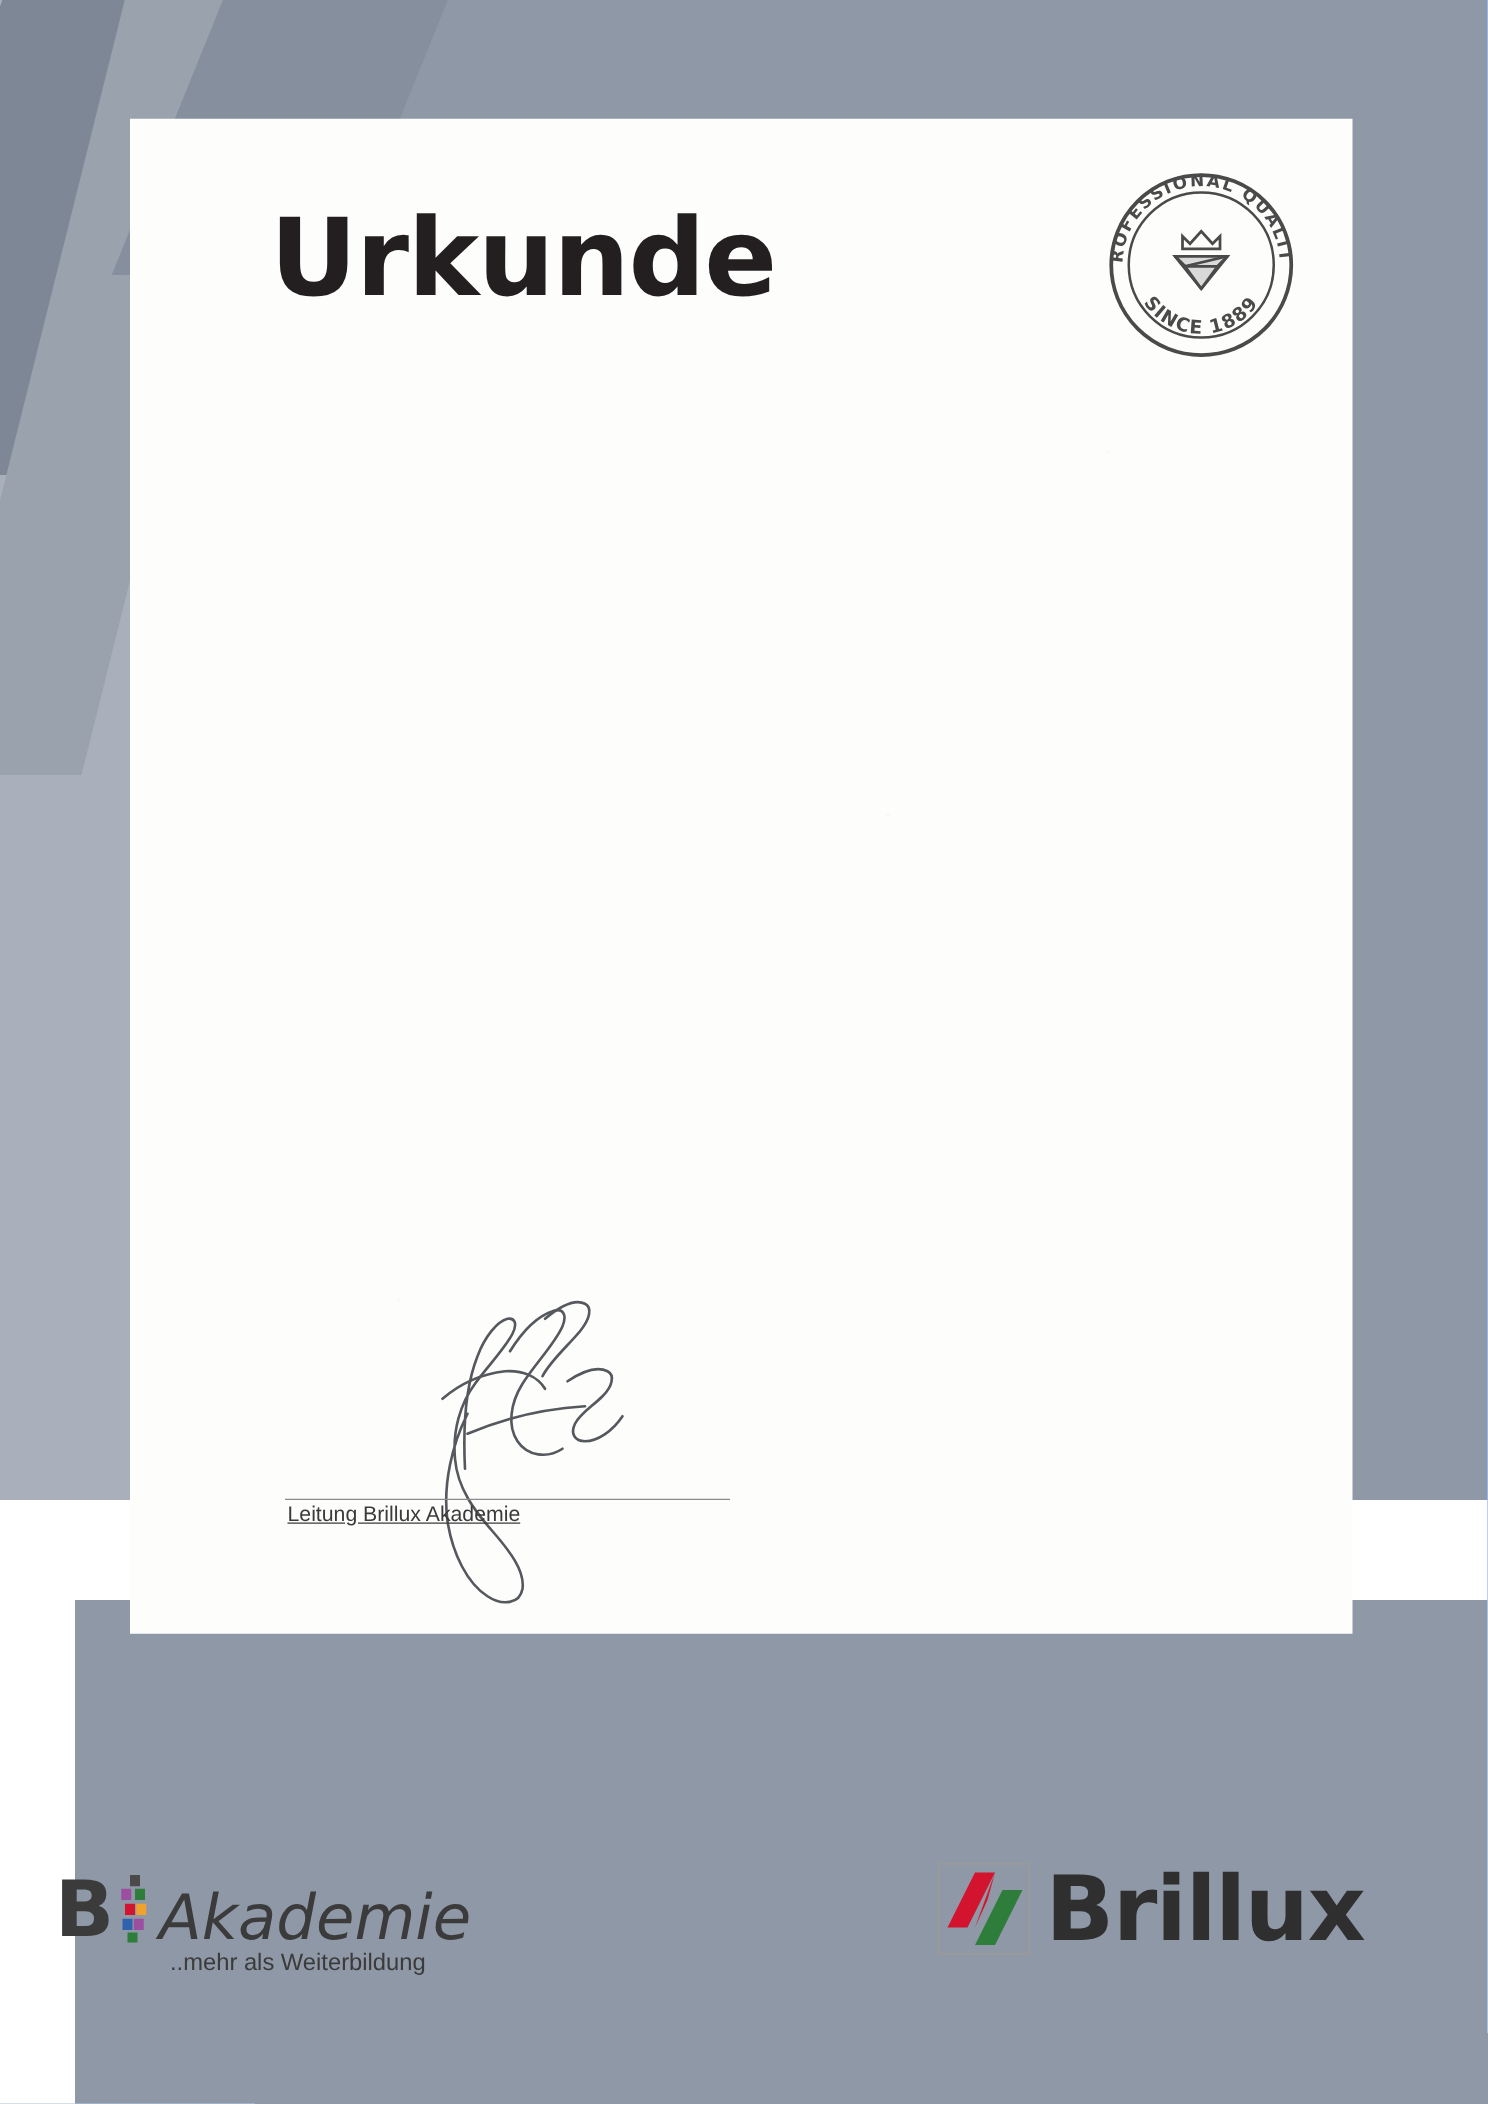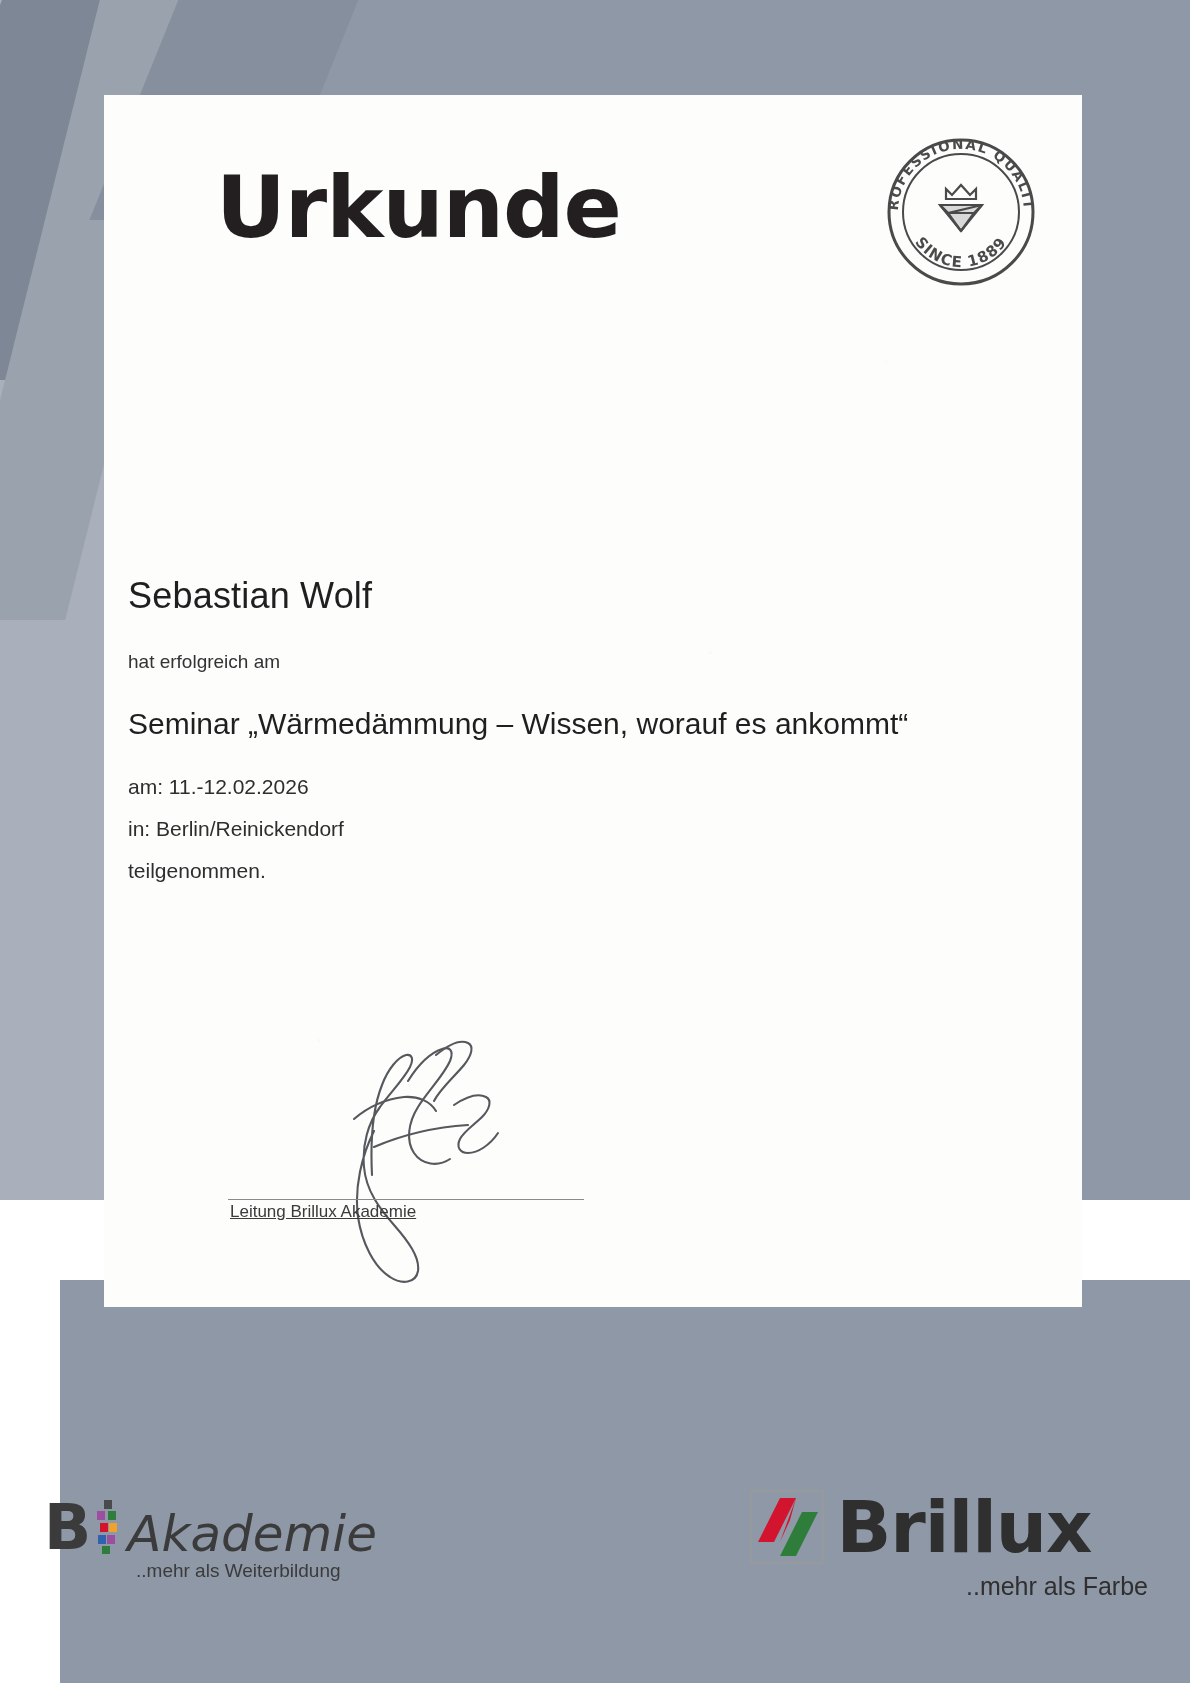--- a/index.html
+++ b/index.html
@@ -305,28 +305,20 @@
           <path d="M70,72 L70,62 L76,68 L85,58 L94,68 L100,62 L100,72 Z"></path>
           <path d="M64,78 L106,78 L85,104 Z" fill="#6e6e6e" fill-opacity="0.25"></path>
           <path d="M64,78 L72,86 L106,78"></path>
           <path d="M72,86 L85,104"></path>
           <path d="M98,86 L85,104"></path>
           <path d="M64,78 L72,86 M98,86 L106,78 M72,86 L98,86"></path>
         </g>
       </svg>
     </div>
 
-    <div class="body-block">
-      <div class="recipient">Sebastian Wolf</div>
-      <div class="line-small">hat erfolgreich am</div>
-      <div class="seminar">Seminar „Wärmedämmung – Wissen, worauf es ankommt“</div>
-      <div class="line-mid">am: 11.-12.02.2026</div>
-      <div class="line-mid">in: Berlin/Reinickendorf</div>
-      <div class="line-mid last">teilgenommen.</div>
-    </div>
 
     <div class="sig-area">
       <svg class="sig-svg" viewBox="0 0 420 300" width="420" height="300">
         <g fill="none" stroke="#55585c" stroke-width="2.1" stroke-linecap="round">
           <path d="M150,180 C148,140 152,110 160,90 C166,74 176,62 184,60 C190,59 192,64 188,72 C182,84 168,98 158,112 C146,128 140,150 142,172 C144,196 158,214 172,230 C186,246 198,262 196,276 C194,288 180,290 168,282 C152,272 140,248 136,222 C132,192 140,160 152,136"></path>
           <path d="M132,124 C146,112 164,104 182,102 C196,101 208,106 214,116"></path>
           <path d="M186,86 C196,70 208,58 220,54 C228,51 232,56 228,66 C222,80 206,96 196,112 C186,128 184,146 192,158 C200,170 216,172 228,164"></path>
           <path d="M214,60 C226,50 238,44 246,48 C252,51 250,60 242,70 C232,82 218,94 212,106"></path>
           <path d="M232,110 C244,102 256,98 264,102 C270,105 268,114 260,122 C252,130 242,136 238,144 C234,152 238,158 246,158 C256,158 268,150 276,138"></path>
           <path d="M152,152 C180,140 214,132 246,130"></path>
@@ -362,16 +354,15 @@
       <span class="brillux-mark">
         <svg viewBox="0 0 74 74" width="74" height="74">
           <rect x="1" y="1" width="72" height="72" fill="none" stroke="#9a9a9a" stroke-width="1.5"></rect>
           <polygon points="8,52 30,8 46,8 24,52" fill="#d3142e"></polygon>
           <polygon points="30,66 52,22 68,22 46,66" fill="#2f7d3a"></polygon>
           <polygon points="30,52 46,8 46,8 40,30" fill="#d3142e"></polygon>
         </svg>
       </span>
       <span class="brillux-word">Brillux</span>
     </div>
-    <div class="brillux-claim">..mehr als Farbe</div>
   </div>
 
 </div>
 
 </body></html>

